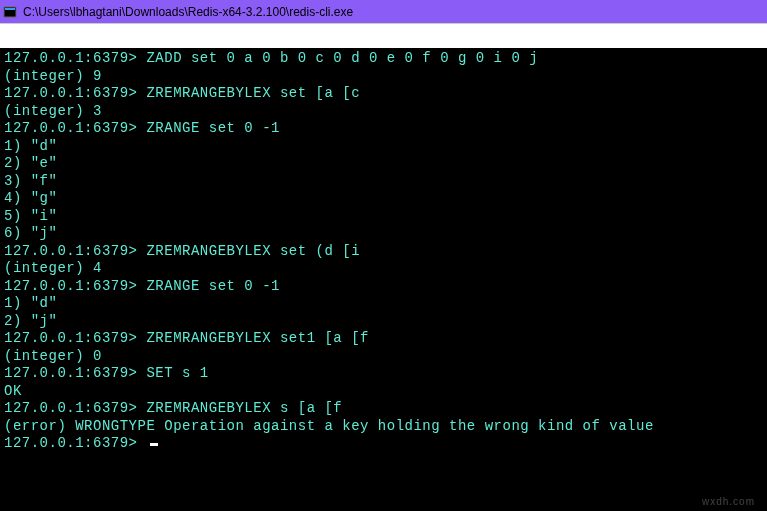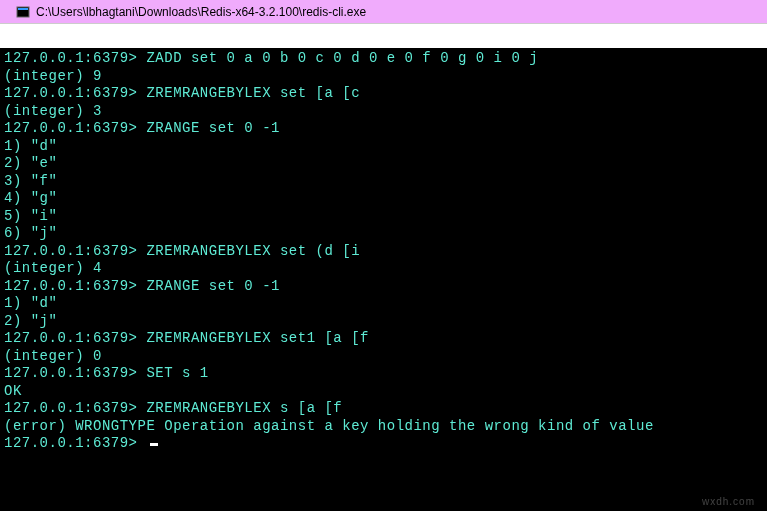--- a/index.html
+++ b/index.html
@@ -5,25 +5,25 @@
     * { margin: 0; padding: 0; box-sizing: border-box; }
     body {
       width: 767px;
       height: 511px;
       background: #fff;
       font-family: Consolas, "Courier New", monospace;
       overflow: hidden;
     }
     .title-bar {
       height: 24px;
-      background: #f0abfc;
+      background: #8b5cf6;
       border-bottom: 1px solid #ccc;
       display: flex;
       align-items: center;
-      padding: 0 16px;
+      padding: 0 3px;
       font-family: "Segoe UI", Tahoma, sans-serif;
       font-size: 12px;
       color: #000;
     }
     .title-bar .app-icon {
       width: 14px;
       height: 14px;
       margin-right: 6px;
       display: inline-flex;
       align-items: center;

